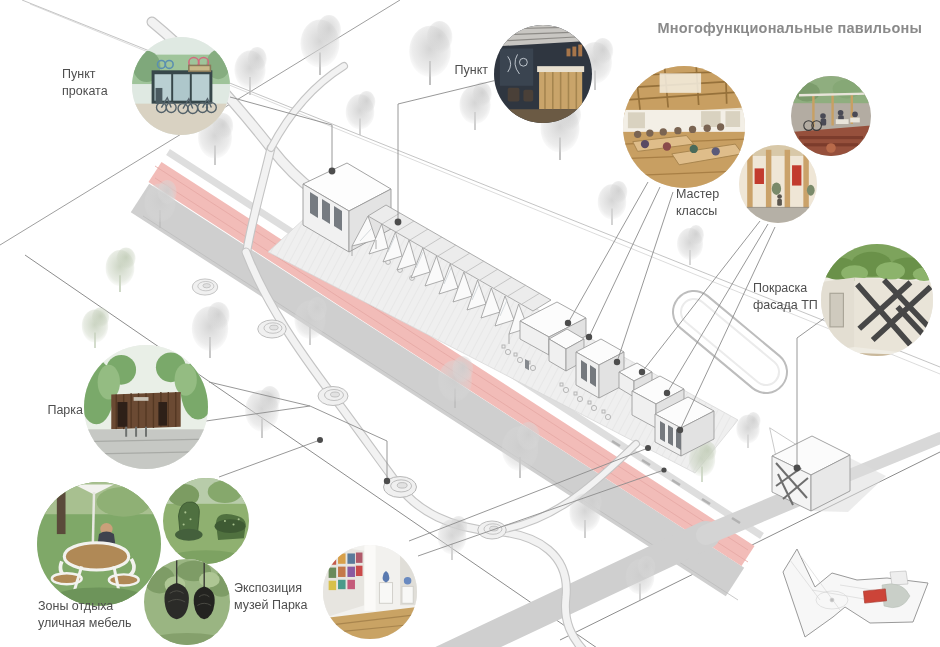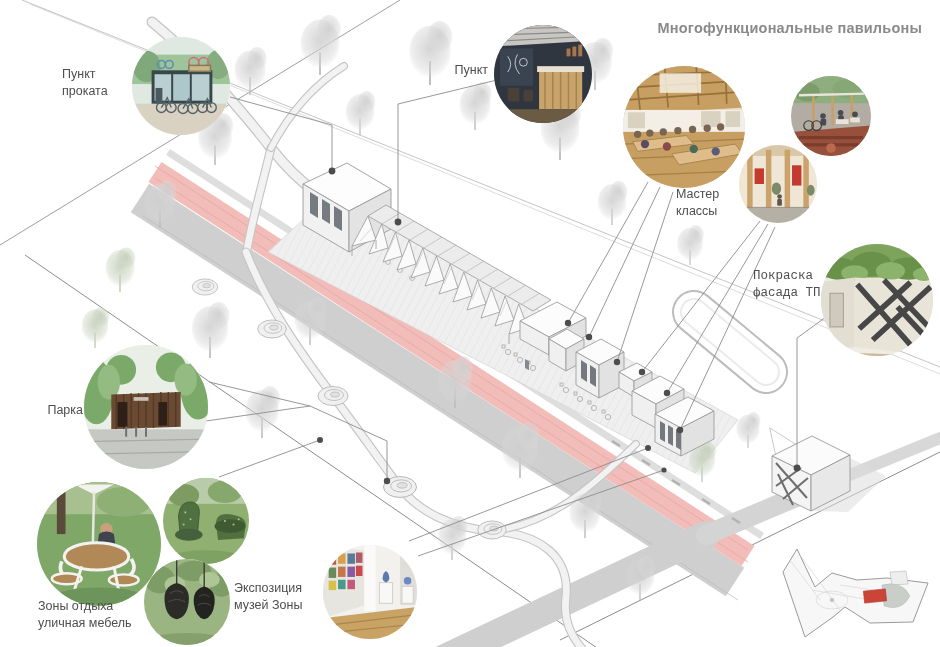--- a/index.html
+++ b/index.html
@@ -528,21 +528,21 @@
         <line x1="34" y1="38" x2="78" y2="88"></line>
         <line x1="58" y1="34" x2="98" y2="76"></line>
         <line x1="96" y1="40" x2="48" y2="84"></line>
         <line x1="78" y1="36" x2="36" y2="74"></line>
         <line x1="98" y1="88" x2="70" y2="58"></line>
       </g>
       <polygon points="0,96 100,100 100,100 0,100" fill="#c9b89b"></polygon>
       <polygon points="0,84 14,96 0,100" fill="#c2a479"></polygon>
     </svg>
   </div>
-  <div class="callout-label" style="left:753px;top:268px;width:80px;font-family:Liberation Mono, monospace;">Покраска
+  <div class="callout-label" style="left:753px;top:280px;width:80px;">Покраска
 фасада ТП</div>
 
   <div class="photo" style="left:84px;top:345px;width:124px;height:124px;">
     <svg viewBox="0 0 100 100">
       <rect width="100" height="100" fill="#e9efe7"></rect>
       <g fill="#7aa96a">
           <ellipse cx="10" cy="38" rx="14" ry="26"></ellipse>
           <ellipse cx="92" cy="36" rx="14" ry="24"></ellipse>
           <ellipse cx="30" cy="20" rx="12" ry="12"></ellipse>
           <ellipse cx="70" cy="18" rx="12" ry="12"></ellipse>
@@ -680,17 +680,17 @@
         <circle cx="90" cy="38" r="4" fill="#6a8ac0"></circle>
       </g>
       <polygon points="0,78 100,66 100,100 0,100" fill="#c9a364"></polygon>
       <g stroke="#a8854e" stroke-width="1.2">
           <line x1="0" y1="86" x2="100" y2="74"></line>
           <line x1="0" y1="94" x2="100" y2="84"></line>
         </g>
     </svg>
   </div>
   <div class="callout-label" style="left:234px;top:580px;width:100px;">Экспозиция
-музей Зоны</div>
+музей Парка</div>
 
   <div class="page-title">Многофункциональные павильоны</div>
 
 </div>
 
 </body></html>

